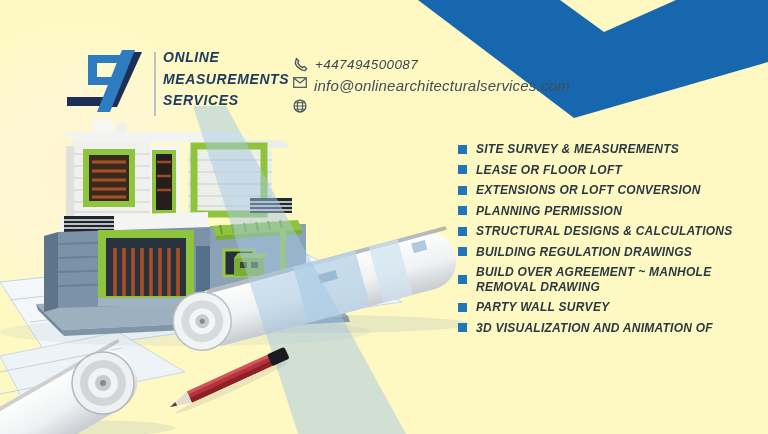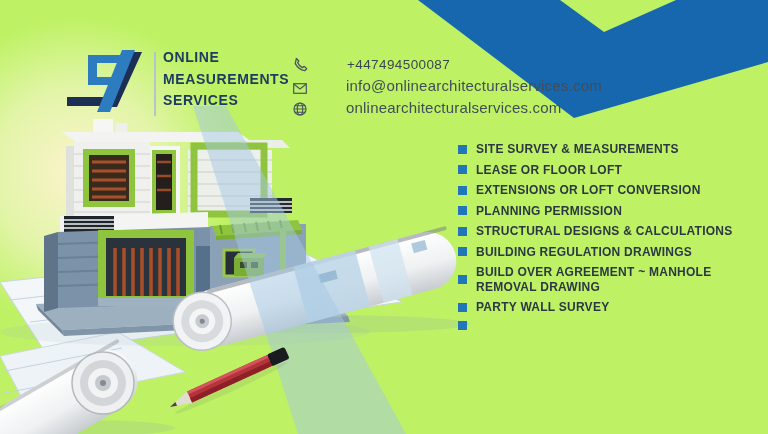--- a/index.html
+++ b/index.html
@@ -1,27 +1,28 @@
 <!DOCTYPE html>
 <html><head>
 <meta charset="utf-8">
 <style>
   html,body{margin:0;padding:0;background:#e8e8e8;}
   .canvas{
-    position:relative;width:768px;height:434px;background:#bef264;overflow:hidden;
+    position:relative;width:768px;height:434px;background:#fef9c3;overflow:hidden;
     font-family:"Liberation Sans",sans-serif;
+    font-style:italic;
   }
   .scene{position:absolute;left:0;top:0;width:768px;height:434px;}
   
   .logo-mark{position:absolute;left:58px;top:44px;}
   .logo-divider{position:absolute;left:154px;top:52px;width:2px;height:64px;background:#b9c2cc;}
   .brand{position:absolute;left:163px;top:47px;color:#1e3b60;font-weight:700;
          font-size:14px;line-height:21.5px;letter-spacing:.6px;white-space:nowrap;}
   .contact{position:absolute;left:293px;top:57px;}
-  .crow{display:flex;align-items:flex-end;margin-bottom:5px;color:#414d59;gap:32px;}
+  .crow{display:flex;align-items:flex-start;margin-bottom:5px;color:#414d59;}
   .crow .cicon{margin-right:7px;flex:0 0 auto;display:block;}
   .phone-text{font-size:13.5px;letter-spacing:.4px;color:#3a4651;}
   .small-text{font-size:15px;letter-spacing:.2px;}
   
   .services{position:absolute;left:458px;top:142px;width:305px;list-style:none;margin:0;padding:0;
             display:flex;flex-direction:column;gap:6px;}
   .svc{display:flex;align-items:center;}
   .sq{width:9px;height:9px;background:#2176ba;margin-right:9px;flex:0 0 auto;}
   .svc-text{font-size:12px;font-weight:700;color:#2b3842;letter-spacing:.25px;line-height:14.5px;}
   .ln{display:block;white-space:nowrap;}
@@ -187,21 +188,20 @@
         <path d="M1,1.2 L7,6 L13,1.2" fill="none" stroke="#4a5560" stroke-width="1.2"></path>
       </svg>
       <span class="small-text">info@onlinearchitecturalservices.com</span>
     </div>
     <div class="crow">
       <svg class="cicon" width="14" height="14" viewBox="0 0 14 14">
         <circle cx="7" cy="7" r="6" fill="none" stroke="#4a5560" stroke-width="1.2"></circle>
         <ellipse cx="7" cy="7" rx="2.7" ry="6" fill="none" stroke="#4a5560" stroke-width="1.1"></ellipse>
         <path d="M1,7 h12 M1.8,3.7 h10.4 M1.8,10.3 h10.4" stroke="#4a5560" stroke-width="1.1"></path>
       </svg>
-      <span class="small-text">onlinearchitecturalservices.com</span>
     </div>
   </div>
 
   <ul class="services">
     <li class="svc">
       <span class="sq"></span>
       <span class="svc-text">
         <span class="ln">SITE SURVEY &amp; MEASUREMENTS</span>
       </span>
     </li>
@@ -244,17 +244,18 @@
     </li>
     <li class="svc">
       <span class="sq"></span>
       <span class="svc-text">
         <span class="ln">PARTY WALL SURVEY</span>
       </span>
     </li>
     <li class="svc">
       <span class="sq"></span>
       <span class="svc-text">
+        <span class="ln">3D VISUALIZATION AND ANIMATION OF</span>
       </span>
     </li>
   </ul>
 
 </div>
 
 </body></html>

